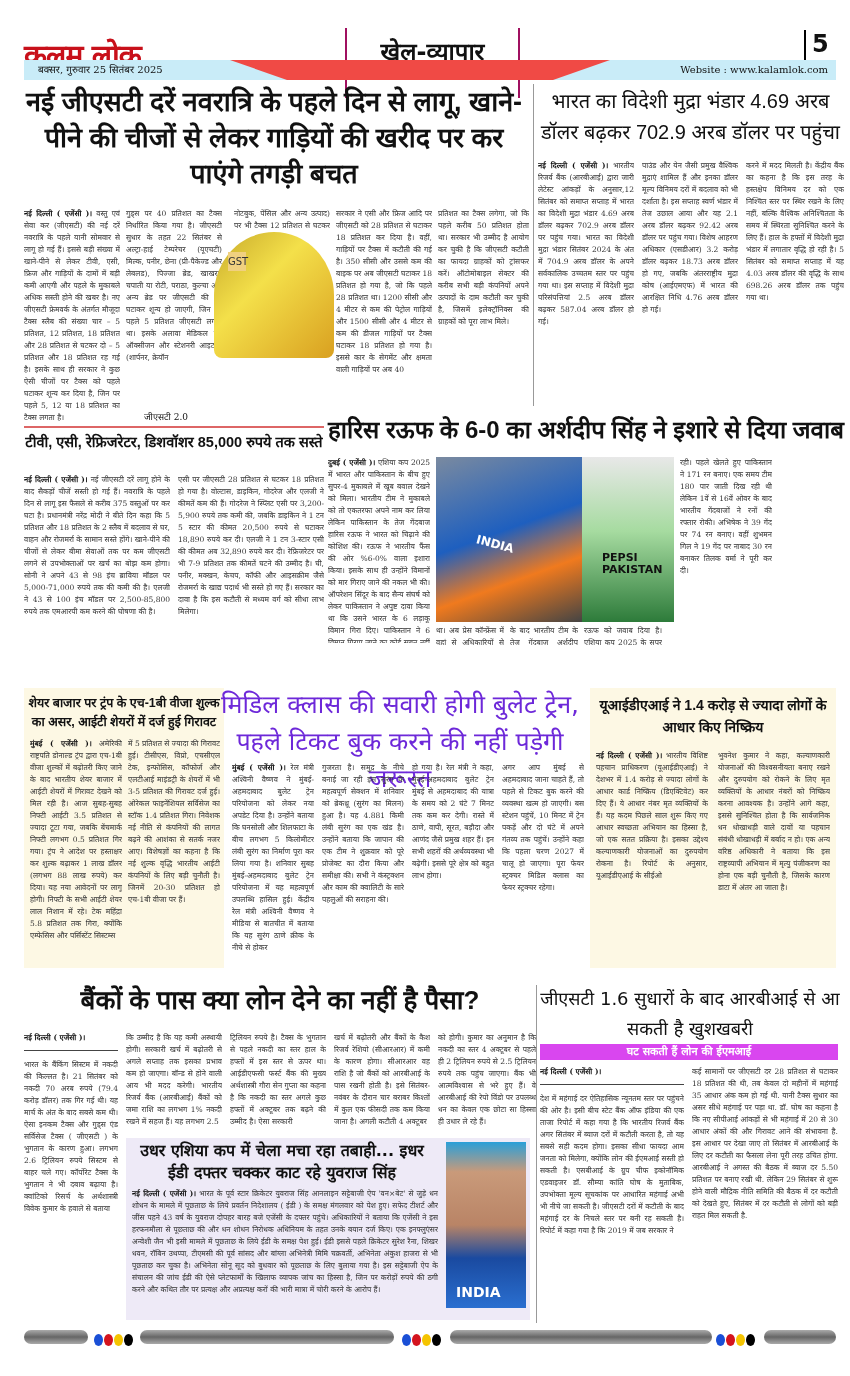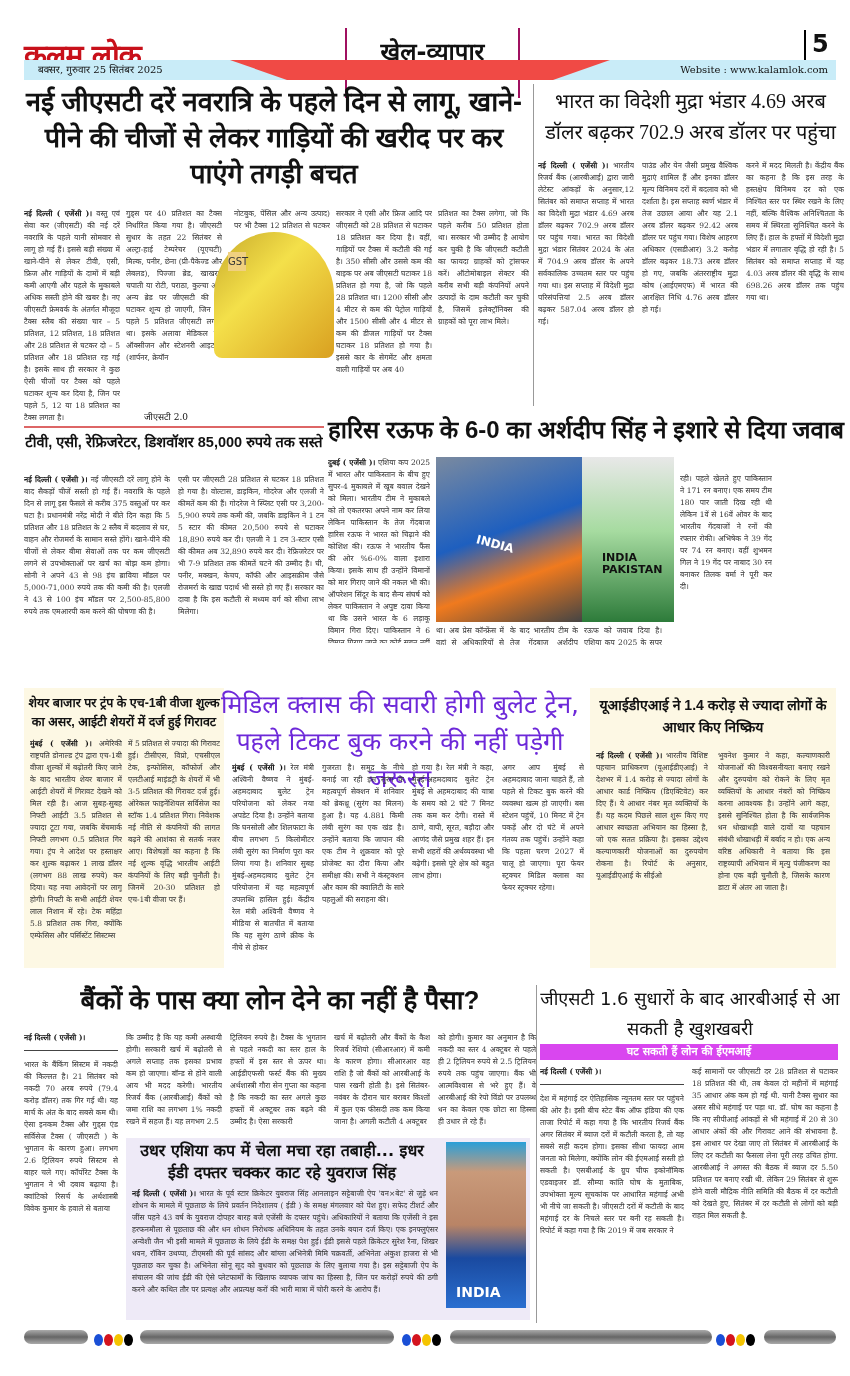--- a/index.html
+++ b/index.html
@@ -42,21 +42,21 @@
   <div class="col-text abs" style="left:102px;top:0;width:96px;height:238px">गुड्स पर 40 प्रतिशत का टैक्स निर्धारित किया गया है। जीएसटी सुधार के तहत 22 सितंबर से अल्ट्रा-हाई टेम्परेचर (यूएचटी) मिल्क, पनीर, छेना (प्री-पैकेज्ड और लेबलड), पिज्जा ब्रेड, खाखरा, चपाती या रोटी, पराठा, कुल्चा और अन्य ब्रेड पर जीएसटी की दर घटाकर शून्य हो जाएगी, जिन पर पहले 5 प्रतिशत जीएसटी लगता था। इसके अलावा मेडिकल ग्रेड ऑक्सीजन और स्टेशनरी आइटम्स (शार्पनर, क्रेयॉन</div>
   <div class="abs img" style="left:190px;top:24px;width:120px;height:126px;border-radius:50% 50% 8px 8px;">
     <div style="position:absolute;left:14px;top:20px;width:18px;font-size:10px;font-weight:normal;color:#333;text-align:center;line-height:19px;background:#f0d080;">GST</div>
   </div>
   <div class="col-text abs" style="left:210px;top:0;width:96px;height:22px">नोटबुक, पेंसिल और अन्य उत्पाद) पर भी टैक्स 12 प्रतिशत से घटकर शून्य हो जाएगा। वहीं, व्यक्तिगत स्वास्थ्य और जीवन बीमा पर भी टैक्स को शून्य कर दिया गया है, जो कि पहले 18 प्रतिशत था। इसके अलावा</div>
   <div class="col-text abs" style="left:312px;top:0;width:96px;height:238px">सरकार ने एसी और फ्रिज आदि पर जीएसटी को 28 प्रतिशत से घटाकर 18 प्रतिशत कर दिया है। वहीं, गाड़ियों पर टैक्स में कटौती की गई है। 350 सीसी और उससे कम की बाइक पर अब जीएसटी घटाकर 18 प्रतिशत हो गया है, जो कि पहले 28 प्रतिशत था। 1200 सीसी और 4 मीटर से कम की पेट्रोल गाड़ियों और 1500 सीसी और 4 मीटर से कम की डीजल गाड़ियों पर टैक्स घटाकर 18 प्रतिशत हो गया है। इससे कार के सेगमेंट और क्षमता वाली गाड़ियों पर अब 40</div>
   <div class="col-text abs" style="left:414px;top:0;width:91px;height:238px">प्रतिशत का टैक्स लगेगा, जो कि पहले करीब 50 प्रतिशत होता था। सरकार भी उम्मीद है आयोग कर चुकी है कि जीएसटी कटौती का फायदा ग्राहकों को ट्रांसफर करें। ऑटोमोबाइल सेक्टर की करीब सभी बड़ी कंपनियों अपने उत्पादों के दाम कटौती कर चुकी है, जिसमें इलेक्ट्रॉनिक्स की ग्राहकों को पूरा लाभ मिले।</div>
 </div>
 
 <div class="abs vr" style="left:533px;top:84px;height:322px"></div>
-<div class="abs h1" style="left:538px;top:86px;width:305px;font-size:20px;line-height:31px;text-align:center;font-weight:normal;font-family:Liberation Serif, serif;">भारत का विदेशी मुद्रा भंडार 4.69 अरब डॉलर बढ़कर 702.9 अरब डॉलर पर पहुंचा</div>
+<div class="abs h1" style="left:538px;top:86px;width:305px;font-size:20px;line-height:31px;text-align:center;font-weight:normal;font-family:Liberation Sans, sans-serif;">भारत का विदेशी मुद्रा भंडार 4.69 अरब डॉलर बढ़कर 702.9 अरब डॉलर पर पहुंचा</div>
 <div class="abs" style="left:538px;top:160px;width:306px;height:246px">
   <div class="col-text abs" style="left:0;top:0;width:96px;height:246px"><b>नई दिल्ली ( एजेंसी )।</b> <span>भारतीय रिजर्व बैंक (आरबीआई) द्वारा जारी लेटेस्ट आंकड़ों के अनुसार,12 सितंबर को समाप्त सप्ताह में भारत का विदेशी मुद्रा भंडार 4.69 अरब डॉलर बढ़कर 702.9 अरब डॉलर पर पहुंच गया। भारत का विदेशी मुद्रा भंडार सितंबर 2024 के अंत में 704.9 अरब डॉलर के अपने सर्वकालिक उच्चतम स्तर पर पहुंच गया था। इस सप्ताह में विदेशी मुद्रा परिसंपत्तियां 2.5 अरब डॉलर बढ़कर 587.04 अरब डॉलर हो गई।</span></div>
   <div class="col-text abs" style="left:104px;top:0;width:96px;height:246px">पाउंड और येन जैसी प्रमुख वैश्विक मुद्राएं शामिल हैं और इनका डॉलर मूल्य विनिमय दरों में बदलाव को भी दर्शाता है। इस सप्ताह स्वर्ण भंडार में तेज उछाल आया और यह 2.1 अरब डॉलर बढ़कर 92.42 अरब डॉलर पर पहुंच गया। विशेष आहरण अधिकार (एसडीआर) 3.2 करोड़ डॉलर बढ़कर 18.73 अरब डॉलर हो गए, जबकि अंतरराष्ट्रीय मुद्रा कोष (आईएमएफ) में भारत की आरक्षित निधि 4.76 अरब डॉलर हो गई।</div>
   <div class="col-text abs" style="left:208px;top:0;width:98px;height:246px">करने में मदद मिलती है। केंद्रीय बैंक का कहना है कि इस तरह के हस्तक्षेप विनिमय दर को एक निश्चित स्तर पर स्थिर रखने के लिए नहीं, बल्कि वैश्विक अनिश्चितता के समय में स्थिरता सुनिश्चित करने के लिए हैं। हाल के हफ्तों में विदेशी मुद्रा भंडार में लगातार वृद्धि हो रही है। 5 सितंबर को समाप्त सप्ताह में यह 4.03 अरब डॉलर की वृद्धि के साथ 698.26 अरब डॉलर तक पहुंच गया था।</div>
 </div>
 
 <div class="abs" style="left:16px;top:410px;width:300px;text-align:center;font-size:9px;font-family:'DejaVu Serif',serif">जीएसटी 2.0</div>
 <div class="abs rule" style="left:24px;top:426px;width:300px"></div>
 <div class="abs h1" style="left:24px;top:434px;width:300px;font-size:14.5px;text-align:center">टीवी, एसी, रेफ्रिजरेटर, डिशवॉशर 85,000 रुपये तक सस्ते</div>
 <div class="abs" style="left:24px;top:474px;width:300px;height:170px">
@@ -64,26 +64,26 @@
   <div class="col-text abs" style="left:154px;top:0;width:146px;height:170px">एसी पर जीएसटी 28 प्रतिशत से घटकर 18 प्रतिशत हो गया है। वोल्टास, डाइकिन, गोदरेज और एलजी ने कीमतें कम की हैं। गोदरेज ने स्प्लिट एसी पर 3,200-5,900 रुपये तक कमी की, जबकि डाइकिन ने 1 टन 5 स्टार की कीमत 20,500 रुपये से घटाकर 18,890 रुपये कर दी। एलजी ने 1 टन 3-स्टार एसी की कीमत अब 32,890 रुपये कर दी। रेफ्रिजरेटर पर भी 7-9 प्रतिशत तक कीमतें घटने की उम्मीद है। घी, पनीर, मक्खन, केचप, कॉफी और आइसक्रीम जैसे रोजमर्रा के खाद्य पदार्थ भी सस्ते हो गए हैं। सरकार का दावा है कि इस कटौती से मध्यम वर्ग को सीधा लाभ मिलेगा।</div>
 </div>
 
 <div class="abs h1" style="left:328px;top:416px;width:516px;font-size:24px;text-align:center">हारिस रऊफ के 6-0 का अर्शदीप सिंह ने इशारे से दिया जवाब</div>
 <div class="abs" style="left:328px;top:455px;width:516px;height:190px">
   <div class="col-text abs" style="left:0;top:2px;width:102px;height:186px"><b>दुबई ( एजेंसी )।</b> <span>एशिया कप 2025 में भारत और पाकिस्तान के बीच हुए सुपर-4 मुकाबले में खूब बवाल देखने को मिला। भारतीय टीम ने मुकाबले को तो एकतरफा अपने नाम कर लिया लेकिन पाकिस्तान के तेज गेंदबाज हारिस रऊफ ने भारत को चिढ़ाने की कोशिश की। रऊफ ने भारतीय फैंस की ओर %6-0% वाला इशारा किया। इसके साथ ही उन्होंने विमानों को मार गिराए जाने की नकल भी की। ऑपरेशन सिंदूर के बाद सैन्य संघर्ष को लेकर पाकिस्तान ने अपुष्ट दावा किया था कि उसने भारत के 6 लड़ाकू विमान गिरा दिए। पाकिस्तान ने 6 विमान गिराए जाने का कोई सबूत नहीं दिया</span></div>
   <div class="abs" style="left:108px;top:2px;width:146px;height:165px;background:linear-gradient(160deg,#7a8aa0,#1e5fbf 45%,#f07a1e 70%,#444);">
     <div style="position:absolute;left:40px;top:80px;color:#fff;font-weight:bold;font-size:12px;transform:rotate(15deg)">INDIA</div>
   </div>
   <div class="abs" style="left:254px;top:2px;width:92px;height:165px;background:linear-gradient(180deg,#e8e8e8,#a6dba0 45%,#2d7b3a);">
-    <div style="position:absolute;left:20px;top:95px;width:70px;color:#111;font-weight:bold;font-size:11px;line-height:12px">INDIA PAKISTAN</div>
+    <div style="position:absolute;left:20px;top:95px;width:70px;color:#111;font-weight:bold;font-size:11px;line-height:12px">PEPSI PAKISTAN</div>
   </div>
   <div class="col-text abs" style="left:108px;top:170px;width:68px;height:20px">था। अब प्रेस कॉन्फ्रेंस में वहां से अधिकारियों से मीडिया ने सबूत मांगे तो उन्होंने कहा कि सोशल मीडिया पर हर तरफ है। हारिस रऊफ का वीडियो वायरल होने</div>
   <div class="col-text abs" style="left:182px;top:170px;width:68px;height:20px">के बाद भारतीय टीम के तेज गेंदबाज अर्शदीप सिंह का भी एक वीडियो वायरल है। इसमें अर्शदीप सिंह ने इशारा करके पाकिस्तानी तेज गेंदबाज हारिस</div>
   <div class="col-text abs" style="left:256px;top:170px;width:78px;height:20px">रऊफ को जवाब दिया है। एशिया कप 2025 के सुपर राउंड के मुकाबले में भारत ने 7 विकेट से जीत हासिल की थी। सुपर-4 में टीम इंडिया 6 विकेट से विजेता</div>
-  <div class="col-text abs" style="left:352px;top:18px;width:92px;height:186px">रही। पहले खेलते हुए पाकिस्तान ने 171 रन बनाए। एक समय टीम 180 पार जाती दिख रही थी लेकिन 1वें से 16वें ओवर के बाद भारतीय गेंदबाजों ने रनों की रफ्तार रोकी। अभिषेक ने 39 गेंद पर 74 रन बनाए। वहीं शुभमन गिल ने 19 गेंद पर नाबाद 30 रन बनाकर तिलक वर्मा ने पूरी कर दी।</div>
+  <div class="col-text abs" style="left:352px;top:2px;width:92px;height:186px">रही। पहले खेलते हुए पाकिस्तान ने 171 रन बनाए। एक समय टीम 180 पार जाती दिख रही थी लेकिन 1वें से 16वें ओवर के बाद भारतीय गेंदबाजों ने रनों की रफ्तार रोकी। अभिषेक ने 39 गेंद पर 74 रन बनाए। वहीं शुभमन गिल ने 19 गेंद पर नाबाद 30 रन बनाकर तिलक वर्मा ने पूरी कर दी।</div>
 </div>
 
 <div class="abs boxbg" style="left:24px;top:688px;width:200px;height:280px">
   <div class="h1" style="padding:6px 4px 4px;font-size:12.5px;line-height:19px;text-align:center">शेयर बाजार पर ट्रंप के एच-1बी वीजा शुल्क का असर, आईटी शेयरों में दर्ज हुई गिरावट</div>
   <div class="col-text abs" style="left:6px;top:50px;width:92px;height:225px"><b>मुंबई ( एजेंसी )।</b> <span>अमेरिकी राष्ट्रपति डोनाल्ड ट्रंप द्वारा एच-1बी वीजा शुल्कों में बढ़ोतरी किए जाने के बाद भारतीय शेयर बाजार में आईटी शेयरों में गिरावट देखने को मिल रही है। आज सुबह-सुबह निफ्टी आईटी 3.5 प्रतिशत से ज्यादा टूटा गया, जबकि बेंचमार्क निफ्टी लगभग 0.5 प्रतिशत गिर गया। ट्रंप ने आदेश पर हस्ताक्षर कर शुल्क बढ़ाकर 1 लाख डॉलर (लगभग 88 लाख रुपये) कर दिया। यह नया आवेदनों पर लागू होगी। निफ्टी के सभी आईटी शेयर लाल निशान में रहे। टेक महिंद्रा 5.8 प्रतिशत तक गिरा, क्योंकि एम्फेसिस और पर्सिस्टेंट सिस्टम्स</span></div>
   <div class="col-text abs" style="left:104px;top:50px;width:92px;height:225px">में 5 प्रतिशत से ज्यादा की गिरावट हुई। टीसीएस, विप्रो, एचसीएल टेक, इन्फोसिस, कॉफोर्ज और एलटीआई माइंडट्री के शेयरों में भी 3-5 प्रतिशत की गिरावट दर्ज हुई। ओरेकल फाइनेंशियल सर्विसेज का स्टॉक 1.4 प्रतिशत गिरा। निवेशक नई नीति से कंपनियों की लागत बढ़ने की आशंका से सतर्क नजर आए। विशेषज्ञों का कहना है कि नई शुल्क वृद्धि भारतीय आईटी कंपनियों के लिए बड़ी चुनौती है। जिनमें 20-30 प्रतिशत हो एच-1बी वीजा पर हैं।</div>
 </div>
 
 <div class="abs" style="left:220px;top:686px;width:360px;font-size:25px;line-height:37px;text-align:center;color:#6d28d9;font-family:'DejaVu Sans',sans-serif">मिडिल क्लास की सवारी होगी बुलेट ट्रेन, पहले टिकट बुक करने की नहीं पड़ेगी जरूरत</div>
 <div class="abs" style="left:232px;top:762px;width:352px;height:204px">

